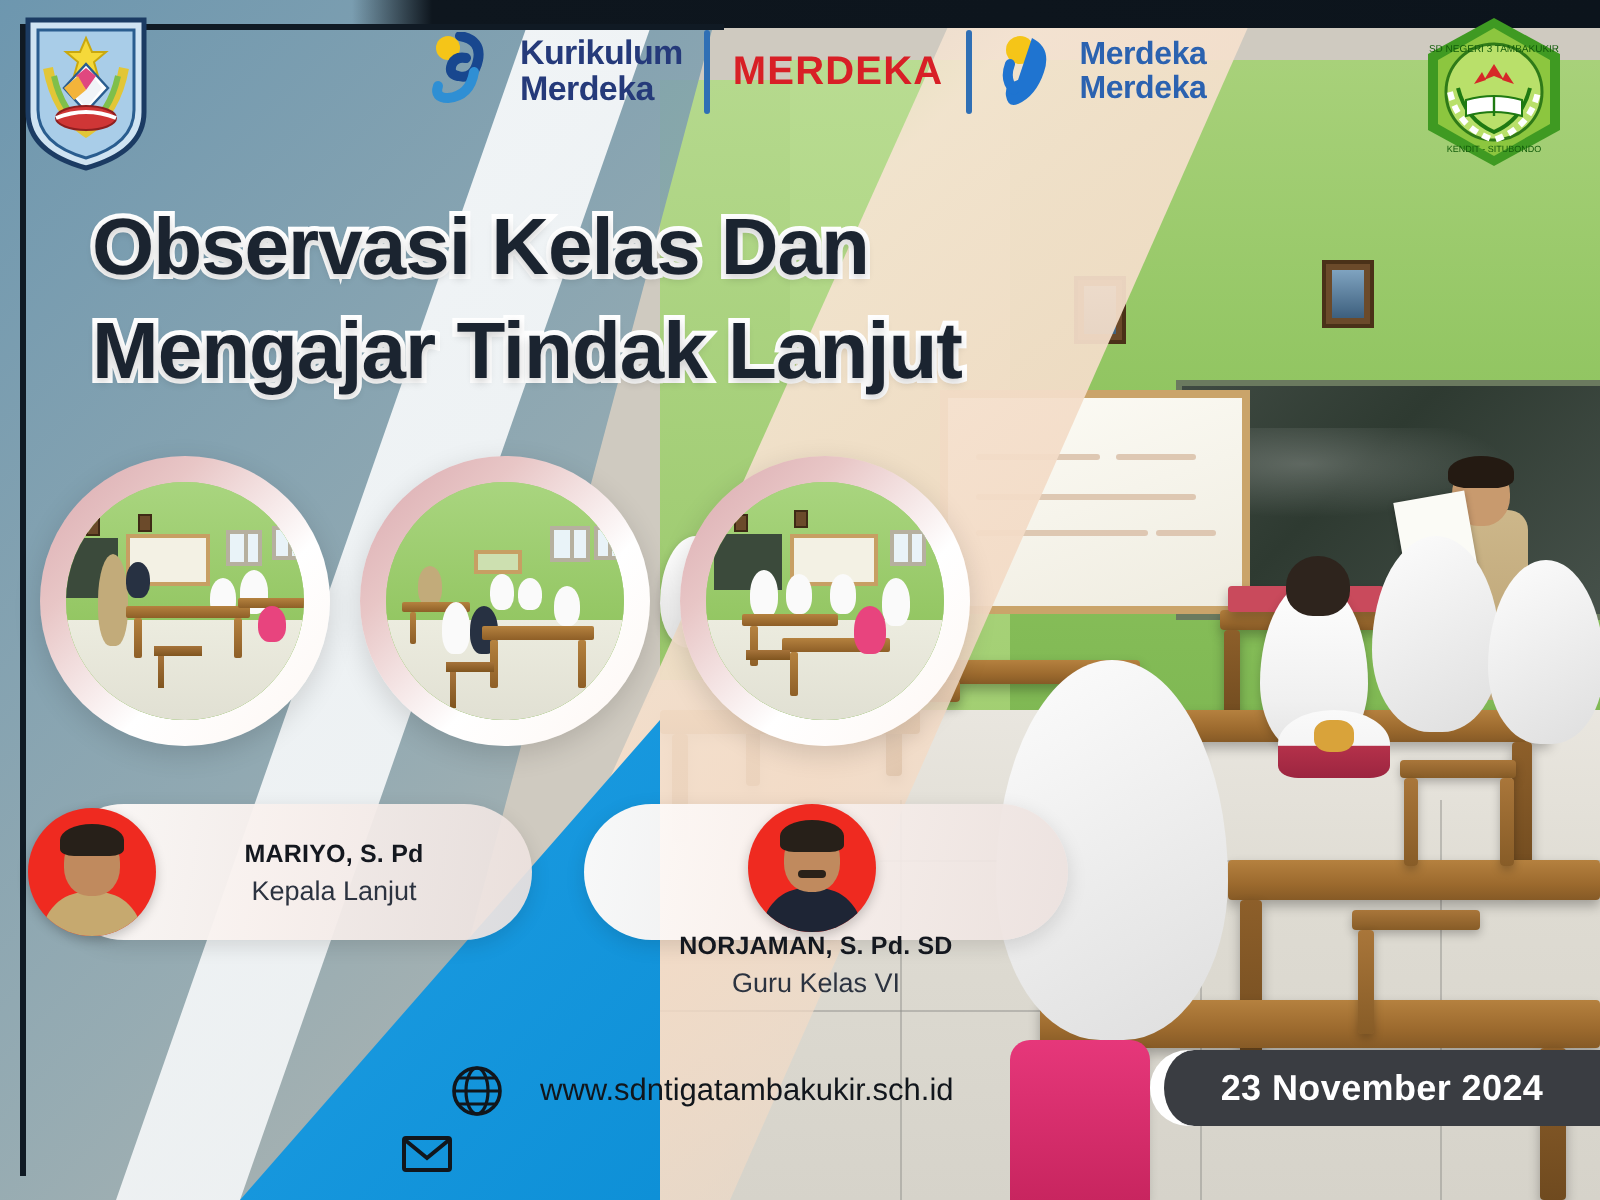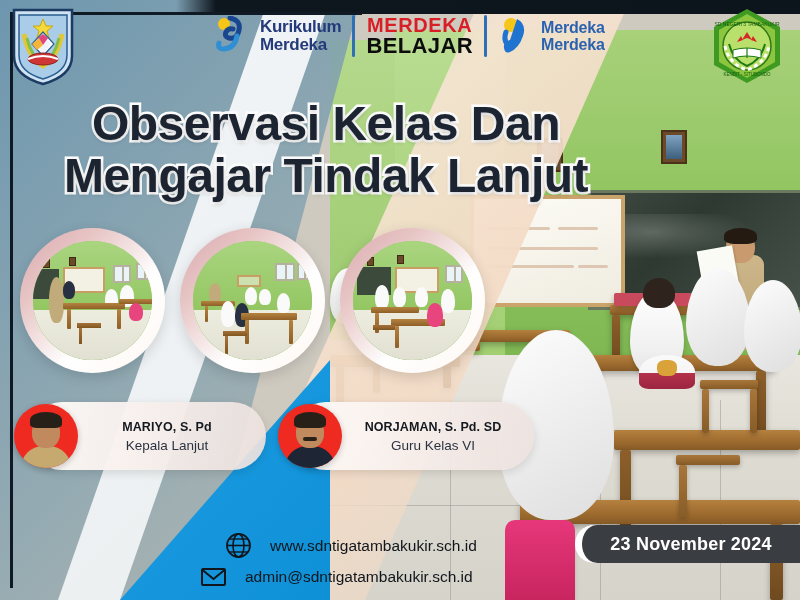--- a/index.html
+++ b/index.html
@@ -160,26 +160,25 @@
   .divider-bar { width:3px; height:42px; background:#2f6fb5; border-radius:2px; }
   .mb-text { text-align:center; line-height:1; }
   .mb-merdeka { font-weight:800; font-size:20px; color:#d81f26; letter-spacing:.6px; }
   .mb-belajar { font-weight:800; font-size:22px; color:#0c0c0c; letter-spacing:.4px; }
   .mm-mark { width:32px; height:40px; position:relative; }
   .mm-text { font-weight:600; font-size:16px; line-height:17px; color:#2b62b0; letter-spacing:-.2px; }
 
   
   .title {
     position:absolute; left:46px; top:98px; width:560px;
-    font-weight:800; font-size:48px; line-height:52px;
+    font-weight:800; font-size:40px; line-height:52px;
     color:#1b2430; letter-spacing:-.5px;
     -webkit-text-stroke: 5px #ffffff;
     paint-order: stroke fill;
     text-shadow: 0 2px 5px rgba(0,0,0,.20);
-    text-align: center;
   }
   .title span { display:block; }
 
   
   .circles { position:absolute; left:20px; top:228px; }
   .circ {
     position:absolute; width:145px; height:145px; border-radius:50%;
     background: linear-gradient(135deg,#d9a8ae 0%, #e8c6c6 28%, #ffffff 62%, #fdf6f2 100%);
     padding:13px; box-shadow:0 4px 14px rgba(0,0,0,.14);
   }
@@ -370,21 +369,20 @@
     </span>
     <span class="km-text">
       <span>Kurikulum</span><br>
       <span>Merdeka</span>
     </span>
 
     <span class="divider-bar"></span>
 
     <span class="mb-text">
       <span class="mb-merdeka">MERDEKA</span><br>
-      <span class="mb-belajar">BELAJAR</span>
     </span>
 
     <span class="divider-bar"></span>
 
     <span class="mm-mark">
       <svg viewBox="0 0 32 40" width="32" height="40">
         <circle cx="13" cy="9" r="7" fill="#f5c518"></circle>
         <path d="M19 3 Q29 8 25 20 Q21 32 12 36 Q7 38 6 32 Q5 26 12 24" fill="#1f74d0"></path>
         <path d="M8 16 Q5 24 10 29" fill="none" stroke="#1f74d0" stroke-width="5" stroke-linecap="round"></path>
       </svg>
@@ -495,21 +493,21 @@
       <div class="av-body khaki"></div>
       <div class="av-head"></div>
       <div class="av-hair"></div>
     </div>
     <div class="ptext">
       <div class="pname">MARIYO, S. Pd</div>
       <div class="prole">Kepala Lanjut</div>
     </div>
   </div>
 
-  <div class="pill" style="left:292px; top:402px; width:242px;">
+  <div class="pill" style="left:292px; top:402px; width:242px;flex-direction:column;">
     <div class="avatar">
       <div class="av-body navy"></div>
       <div class="av-head"></div>
       <div class="av-hair"></div>
       <div class="av-stache"></div>
     </div>
     <div class="ptext">
       <div class="pname">NORJAMAN, S. Pd. SD</div>
       <div class="prole">Guru Kelas VI</div>
     </div>
@@ -529,18 +527,17 @@
     <span>www.sdntigatambakukir.sch.id</span>
   </div>
 
   <div class="info-row row-mail">
     <span class="ic">
       <svg viewBox="0 0 27 27" width="27" height="27">
         <rect x="2" y="6" width="23" height="16" rx="1" fill="none" stroke="#11161c" stroke-width="2"></rect>
         <polyline points="2.5,7 13.5,16 24.5,7" fill="none" stroke="#11161c" stroke-width="2"></polyline>
       </svg>
     </span>
-    <span>admin@sdntigatambakukir.sch.id</span>
   </div>
 
   <div class="date-badge">23 November 2024</div>
 
 </div>
 
 </body></html>

